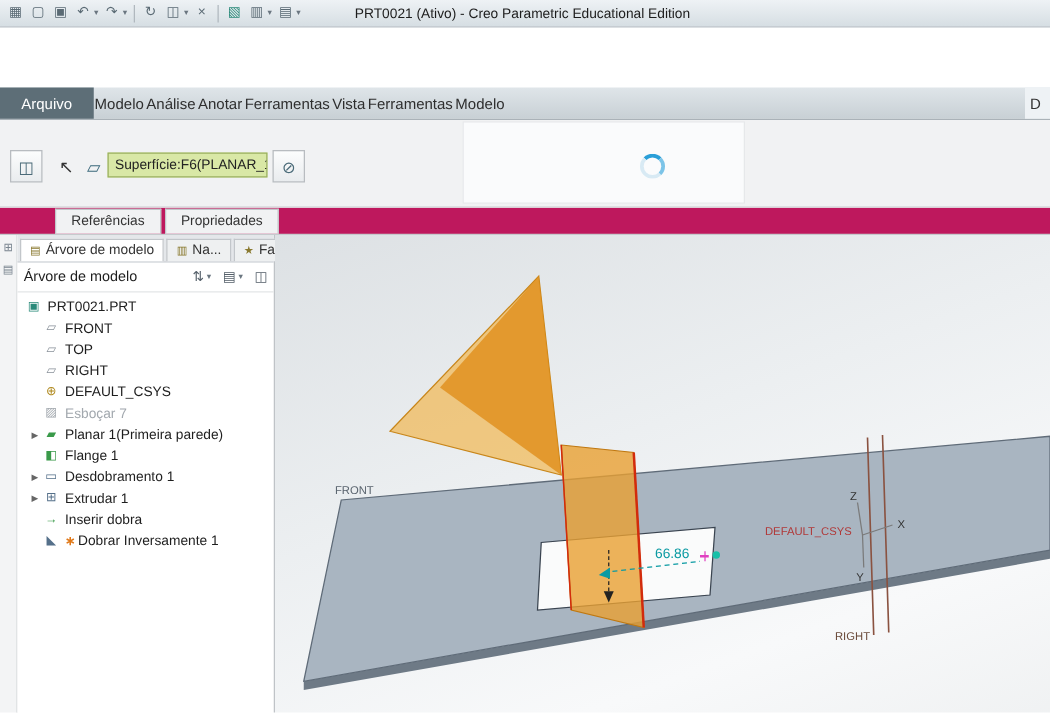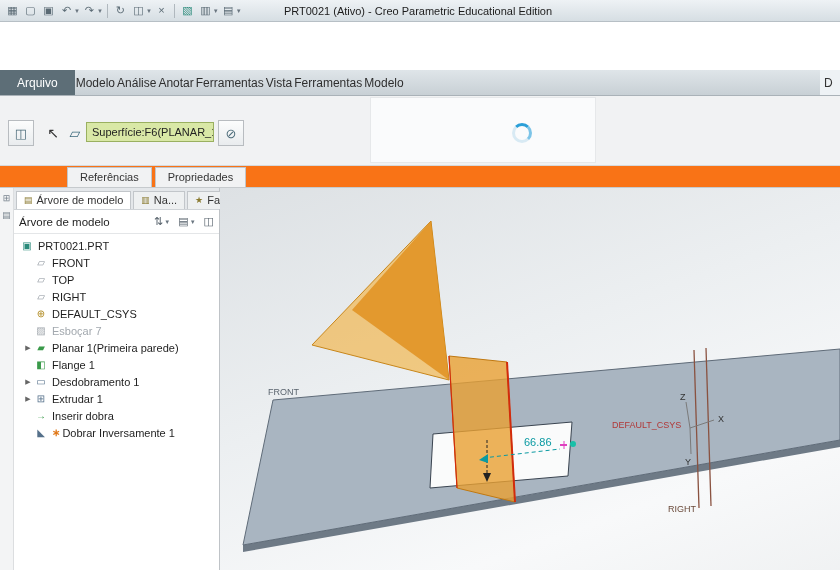--- a/index.html
+++ b/index.html
@@ -69,22 +69,22 @@
   .spinner {
     position:absolute; left:512px; top:27px; width:20px; height:20px;
     border-radius:50%;
     border:3px solid #d8eaf4; border-top-color:#2a9fd8; border-right-color:#7cc4e8;
     animation:spin 1.1s linear infinite;
   }
   @keyframes spin { to { transform:rotate(360deg); } }
 
   
   .dash-strip {
-    height:22px; background:#f97316; border-bottom:1px solid #c6cacd;
-    display:flex; align-items:flex-end; padding-left:67px; gap:3px;
+    height:22px; background:#be185d; border-bottom:1px solid #c6cacd;
+    display:flex; align-items:flex-end; padding-left:44px; gap:3px;
   }
   .dtab {
     background:#f1f2f3; border:1px solid #c2c6ca; border-bottom:none;
     padding:3px 12px 4px; font-size:11px; color:#333; white-space:nowrap;
   }
 
   
   .main { display:flex; height:430px; }
 
   .left-rail {

